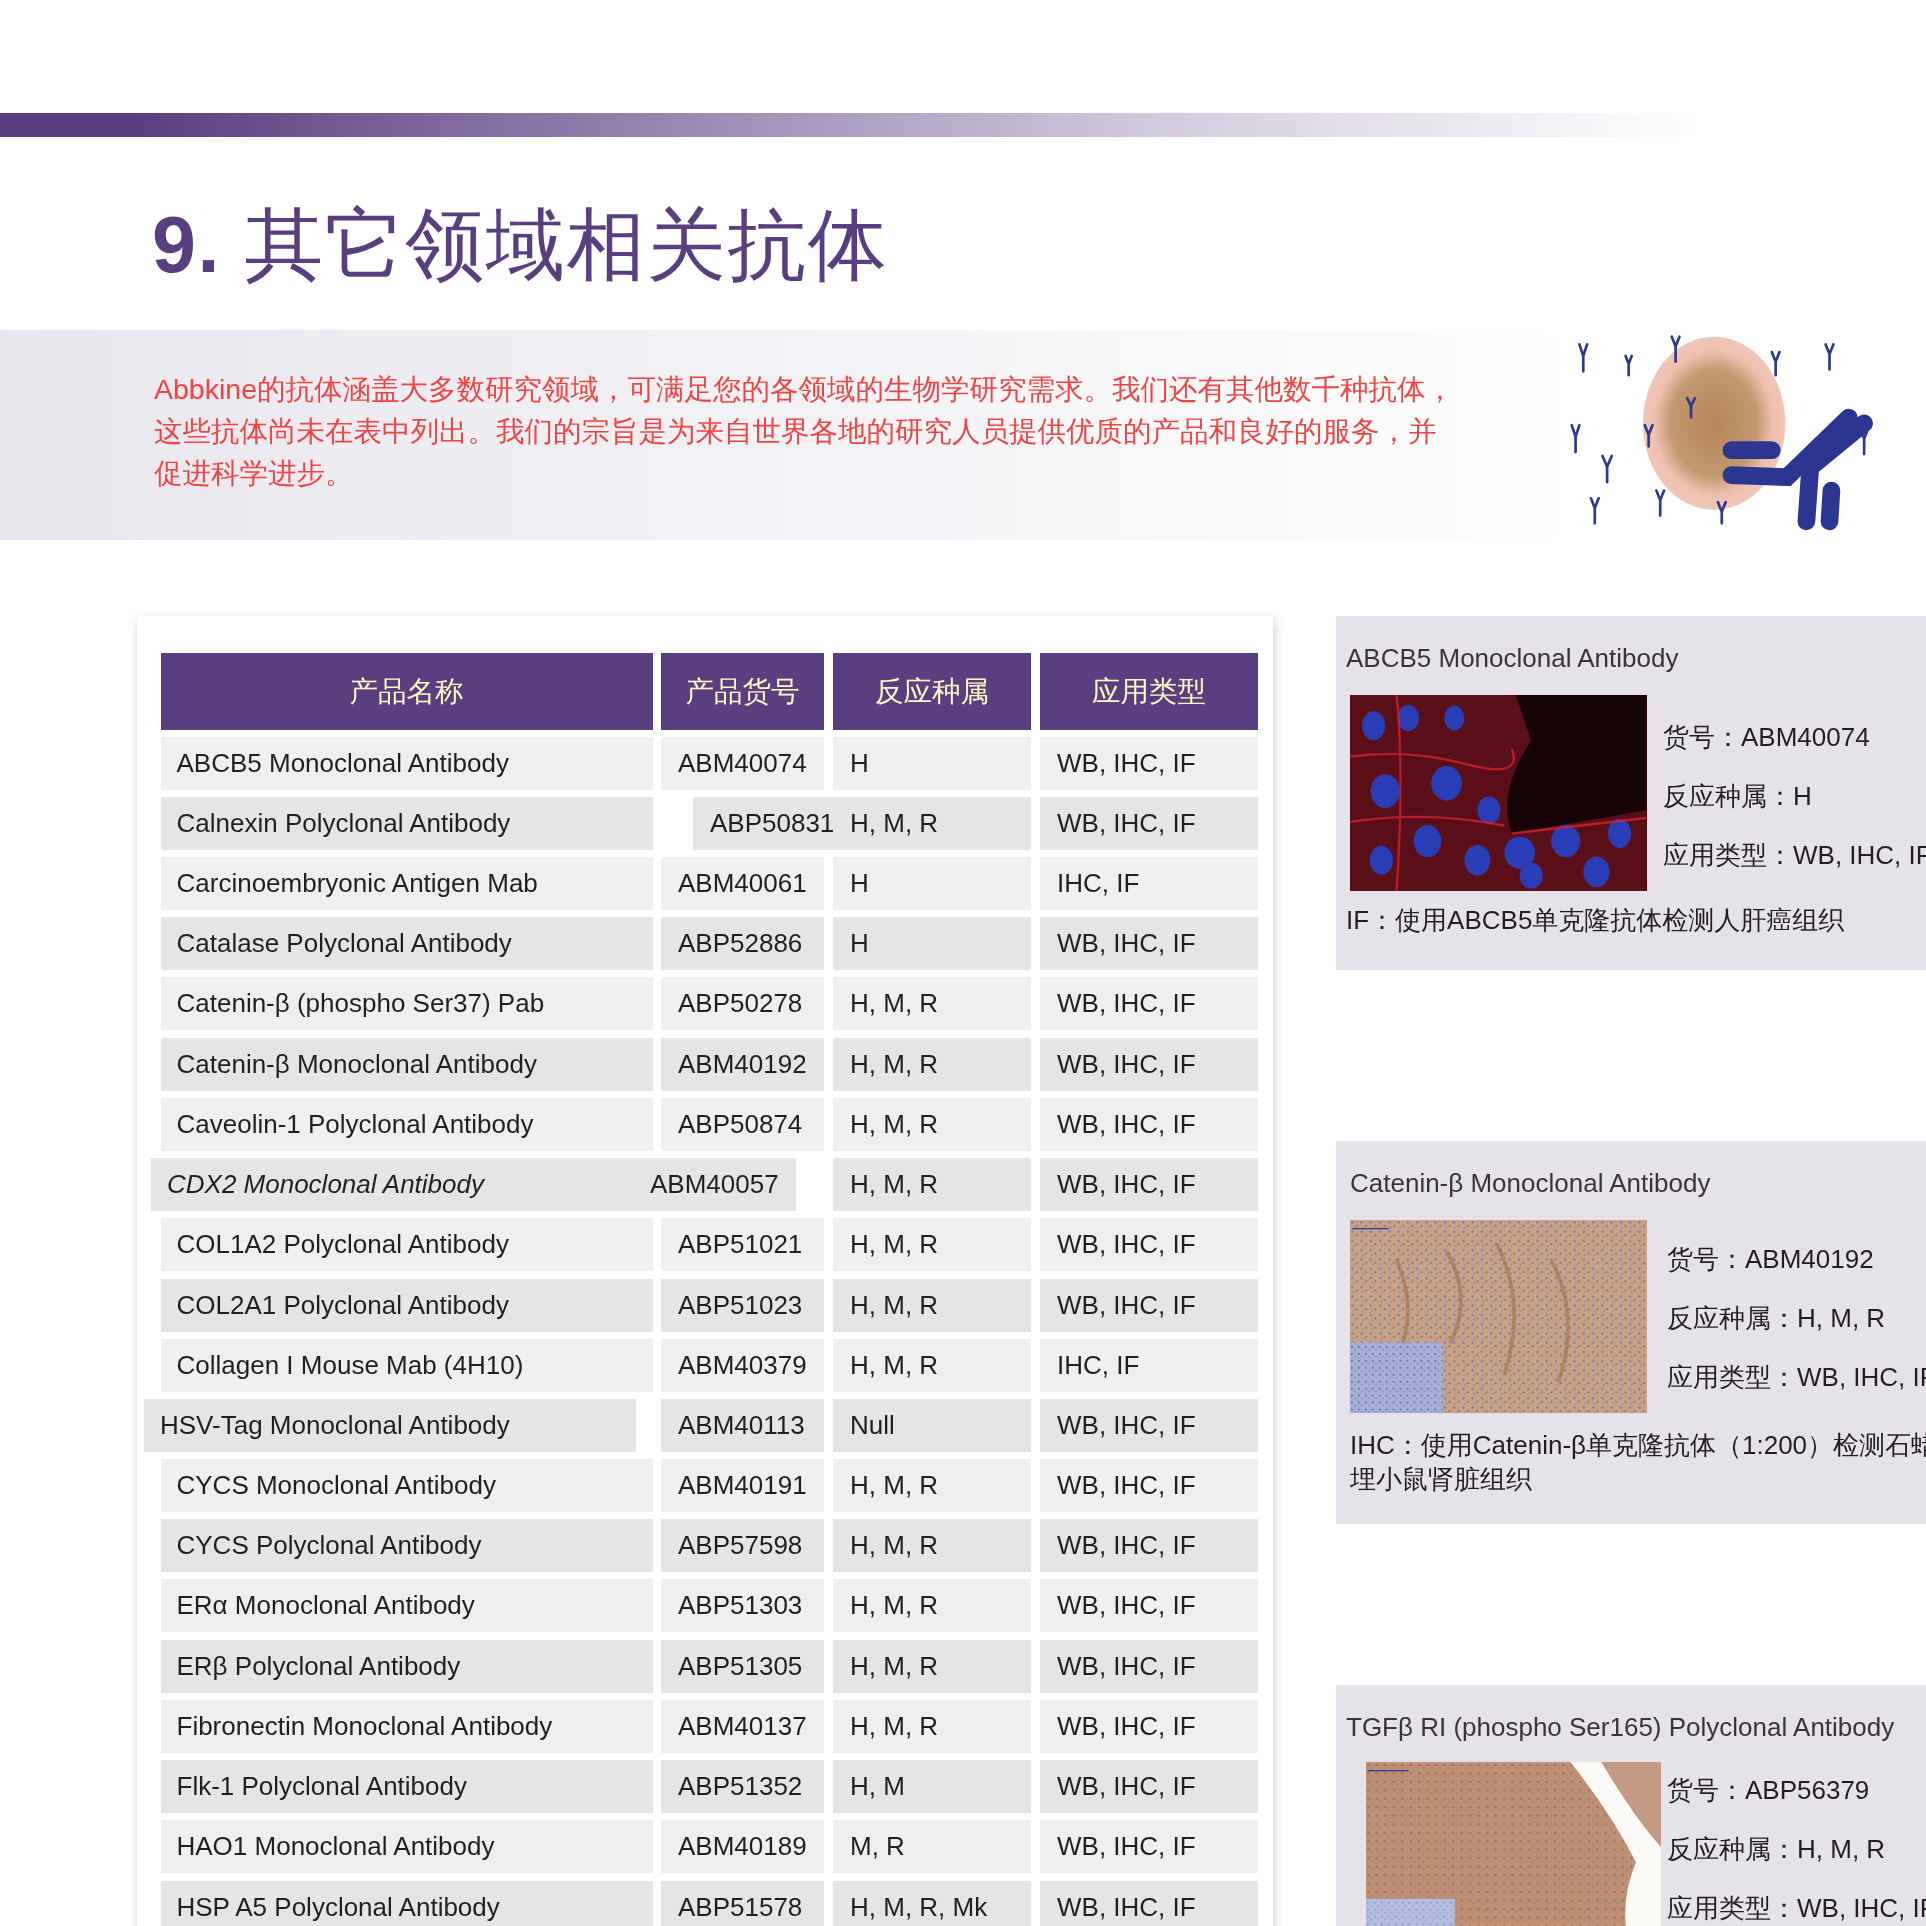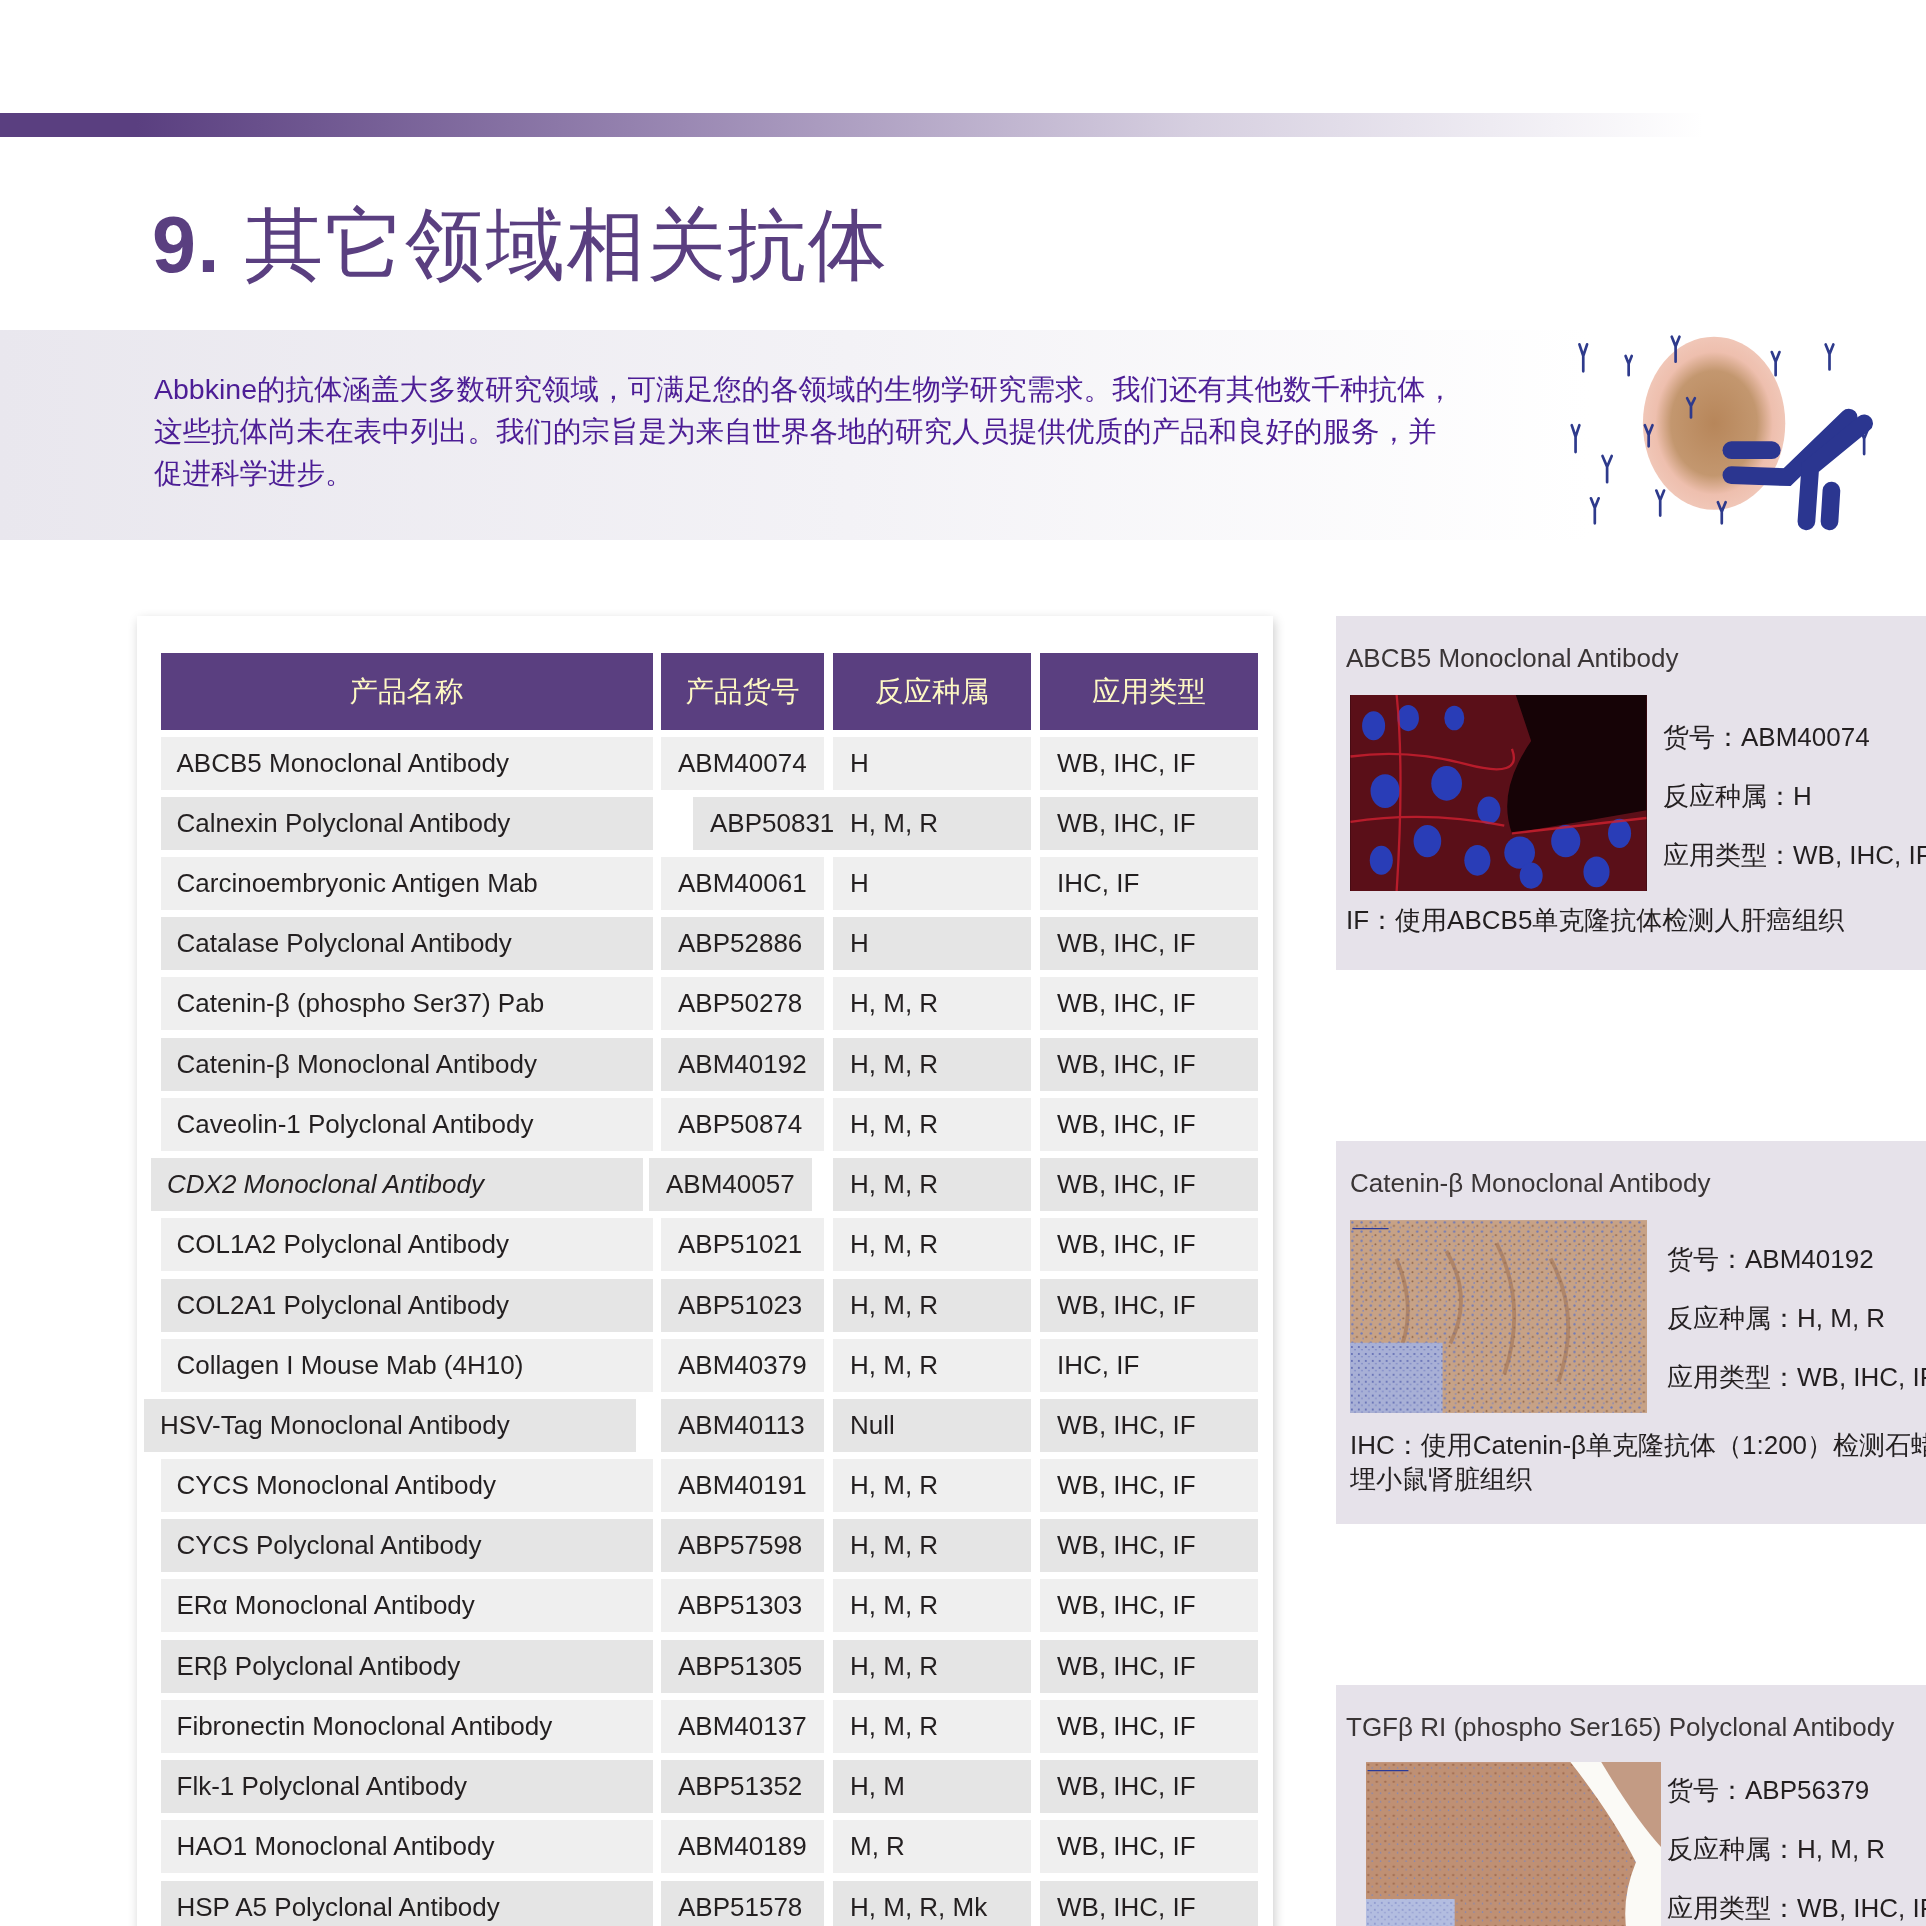--- a/index.html
+++ b/index.html
@@ -25,21 +25,21 @@
   }
   .page-title .num { font-weight: bold; }
 
   
   .intro-band {
     left: 0; top: 330px; width: 2120px; height: 210px;
     background: linear-gradient(90deg, #e9e7ee 0%, #f3f2f6 40%, #ffffff 75%);
   }
   .intro-text {
     left: 154px; top: 368px; width: 1302px;
-    font-size: 28.5px; line-height: 42px; color: #4c1d95;
+    font-size: 28.5px; line-height: 42px; color: #ef4444;
   }
   .illustration { left: 1556px; top: 329px; width: 320px; height: 202px; }
 
   
   .table-card {
     left: 137px; top: 616px; width: 1136px; height: 2021px;
     background: #ffffff;
     box-shadow: 2.3px 3.9px 10.8px rgba(0,0,0,0.22);
   }
   .t-header { position: absolute; top: 37px; height: 77px; }
@@ -161,21 +161,21 @@
         <div class="t-cell c4" style="left: 903px; width: 218px;">WB, IHC, IF</div>
       </div>
       <div class="t-row odd" style="top: 482px;">
         <div class="t-cell c1" style="left: 23.5px; width: 492px;">Caveolin-1 Polyclonal Antibody</div>
         <div class="t-cell c2" style="left: 524px; width: 163px;">ABP50874</div>
         <div class="t-cell c3" style="left: 696px; width: 198px;">H, M, R</div>
         <div class="t-cell c4" style="left: 903px; width: 218px;">WB, IHC, IF</div>
       </div>
       <div class="t-row even" style="top: 542px;">
         <div class="t-cell c1" style="left: 14px; width: 492px; font-style: italic;">CDX2 Monoclonal Antibody</div>
-        <div class="t-cell c2" style="left: 512px; width: 163px;">ABM40057</div>
+        <div class="t-cell c2" style="left: 496px; width: 163px;">ABM40057</div>
         <div class="t-cell c3" style="left: 696px; width: 198px;">H, M, R</div>
         <div class="t-cell c4" style="left: 903px; width: 218px;">WB, IHC, IF</div>
       </div>
       <div class="t-row odd" style="top: 602px;">
         <div class="t-cell c1" style="left: 23.5px; width: 492px;">COL1A2 Polyclonal Antibody</div>
         <div class="t-cell c2" style="left: 524px; width: 163px;">ABP51021</div>
         <div class="t-cell c3" style="left: 696px; width: 198px;">H, M, R</div>
         <div class="t-cell c4" style="left: 903px; width: 218px;">WB, IHC, IF</div>
       </div>
       <div class="t-row even" style="top: 663px;">

